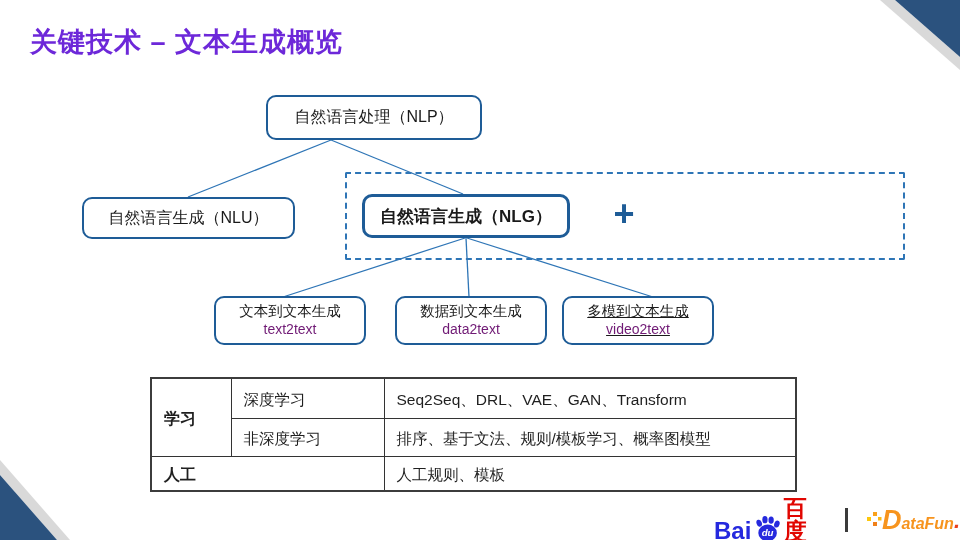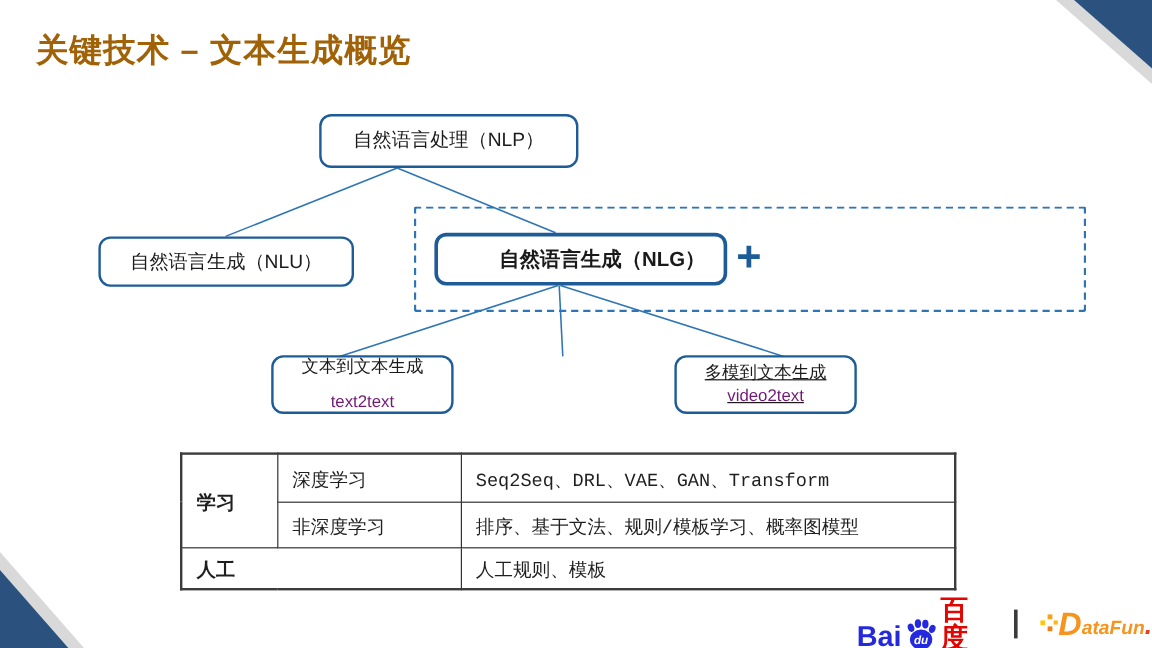--- a/index.html
+++ b/index.html
@@ -8,47 +8,47 @@
     overflow:hidden;font-family:"Liberation Sans","DejaVu Sans",sans-serif;
     margin:0 auto;
   }
   
   .corner{position:absolute;pointer-events:none;}
   .corner.tr{top:0;right:0;}
   .corner.bl{bottom:0;left:0;}
   
   .title{
     position:absolute;left:30px;top:24px;font-size:27px;font-weight:bold;
-    color:#a16207;letter-spacing:1px;
+    color:#6d28d9;letter-spacing:1px;
   }
   
   .connectors{position:absolute;left:0;top:0;z-index:1;}
   
   .node{
     position:absolute;z-index:2;background:#fff;
     border:2.5px solid #1E5C97;border-radius:10px;
     display:flex;align-items:center;justify-content:center;
     font-size:16px;color:#1a1a1a;text-align:center;
   }
-  .node.bold{font-weight:bold;font-size:17px;border-width:3px;padding-left:36px;}
+  .node.bold{font-weight:bold;font-size:17px;border-width:3px;}
   .node.leaf{flex-direction:column;line-height:1.2;font-size:14.5px;}
   .leaf .code{color:#701a75;font-size:14px;}
   .dashedbox{
     position:absolute;z-index:1;border:2px dashed #2E75B6;border-radius:2px;
     background:transparent;
   }
   .plus{
     position:absolute;z-index:2;color:#1E5C97;font-size:36px;font-weight:900;
     display:flex;align-items:center;justify-content:center;
   }
   
   .tblwrap{position:absolute;left:150px;top:377px;z-index:2;}
   table.tbl{border-collapse:collapse;table-layout:fixed;width:645px;
     font-size:15.5px;color:#1f1f1f;background:#fff;}
-  table.tbl td{border:1.2px solid #333;padding:4px 0 0 12px;vertical-align:middle;font-family:Liberation Mono, monospace;}
+  table.tbl td{border:1.2px solid #333;padding:4px 0 0 12px;vertical-align:middle;}
   table.tbl{border:2px solid #3c3c3c;}
   td.c{font-weight:bold;padding:0;font-size:16px;}
   
   .footer{
     position:absolute;left:714px;top:503px;height:34px;z-index:3;
     display:flex;align-items:center;gap:14px;
   }
   .baidu{display:flex;align-items:flex-end;gap:1px;}
   .baidu .lat{color:#2529DE;font-weight:bold;font-size:24px;line-height:1;}
   .baidu .cn{color:#E10601;font-weight:bold;font-size:23px;line-height:1;}
@@ -96,23 +96,27 @@
 
   <div class="node bold" style="left:362px;top:194px;width:202px;height:38px;">
     <span>自然语言生成（NLG）</span>
   </div>
 
   <div class="plus" style="left:598px;top:192px;width:52px;height:44px;">
     <span>+</span>
   </div>
 
 
-  <div class="node leaf" style="left:226px;top:296px;width:148px;height:45px;justify-content:space-between;">
+  <div class="node leaf" style="left:214px;top:296px;width:148px;height:45px;">
     <span>文本到文本生成</span>
     <span class="code">text2text</span>
+  </div>
+  <div class="node leaf" style="left:395px;top:296px;width:148px;height:45px;">
+    <span>数据到文本生成</span>
+    <span class="code">data2text</span>
   </div>
   <div class="node leaf" style="left:562px;top:296px;width:148px;height:45px;text-decoration:underline;">
     <span>多模到文本生成</span>
     <span class="code">video2text</span>
   </div>
 
   <div class="tblwrap">
     <table class="tbl">
       <colgroup>
           <col style="width:80px">

